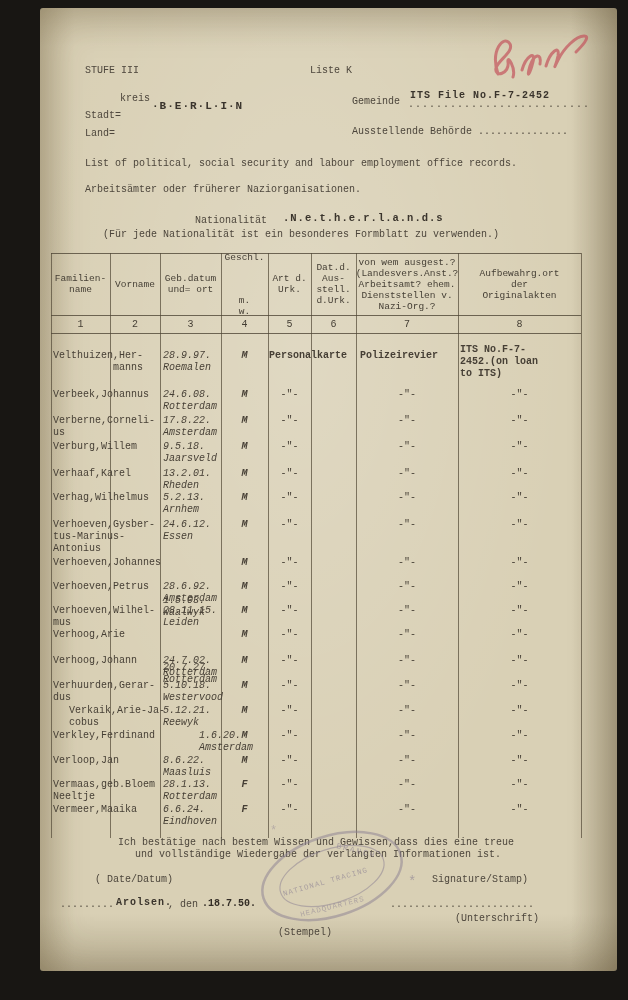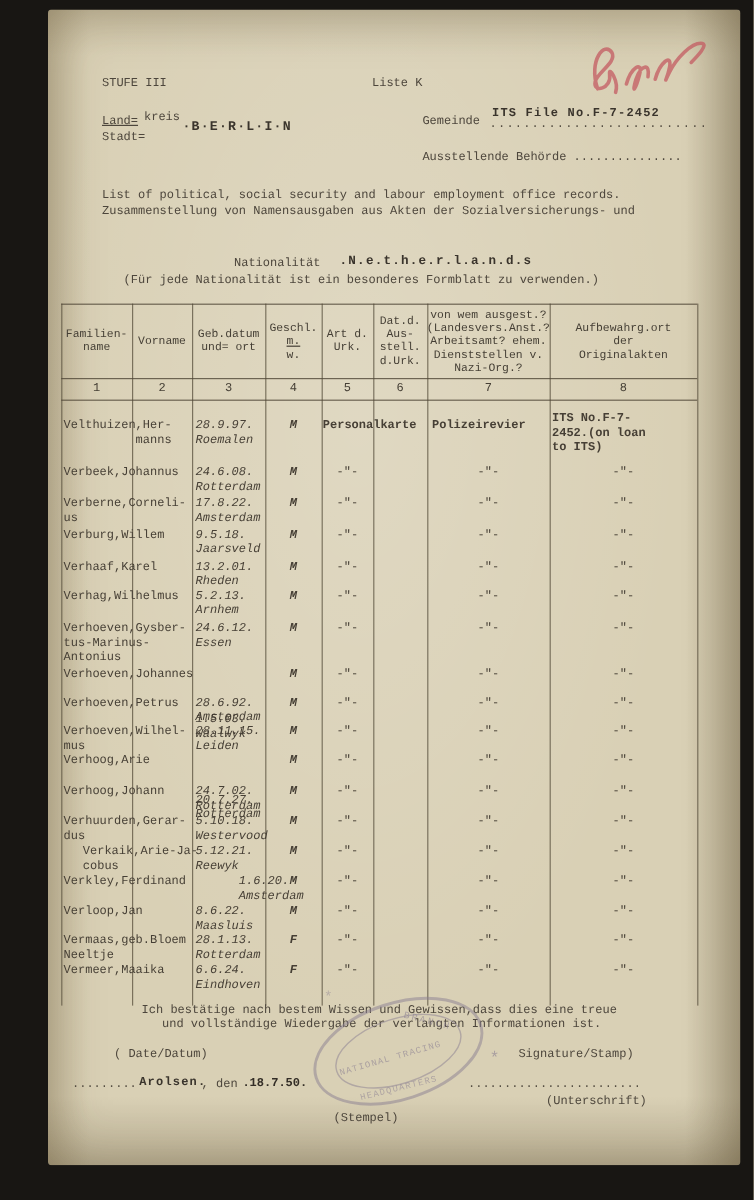--- a/index.html
+++ b/index.html
@@ -10,21 +10,21 @@
            radial-gradient(ellipse at 45% 35%, rgba(255,255,255,.18), rgba(0,0,0,0) 60%),
            linear-gradient(to right, rgba(120,100,60,.18) 0, rgba(0,0,0,0) 6%, rgba(0,0,0,0) 92%, rgba(90,75,45,.30) 100%),
            linear-gradient(to bottom, rgba(120,100,60,.12) 0, rgba(0,0,0,0) 4%, rgba(0,0,0,0) 94%, rgba(90,75,45,.22) 100%),
            #d9d0b5;
          box-shadow:inset 0 0 45px rgba(70,55,25,.35);
          border-radius:3px;}
   .tw{position:absolute;font-size:10px;line-height:12px;color:#4d463c;white-space:pre-line;}
   .dk{color:#37312a;font-style:italic;}
   .stamped{font-weight:bold;color:#2e2a24;letter-spacing:1px;color:#3a342c;}
   .bold{font-weight:bold;color:#332d26;}
-  .ul{text-decoration:underline;}
+  .ul{margin-top:32px;}
   .dots{color:#554e42;}
   .vline{position:absolute;width:1px;background:rgba(90,80,62,.75);}
   .hline{position:absolute;height:1px;background:rgba(80,71,55,.8);}
   .hcell{position:absolute;font-size:9.5px;line-height:11px;color:#453f35;text-align:center;
          white-space:pre-line;display:flex;flex-direction:column;justify-content:center;align-items:center;}
   .num{position:absolute;font-size:10px;color:#453f35;text-align:center;}
   .cell{position:absolute;font-size:10px;line-height:12px;color:#463f35;white-space:pre-line;}
   .ctr{text-align:center;}
 </style>
 </head>
@@ -47,21 +47,21 @@
   <span class="tw" style="left:45px;top:102px;">Stadt=</span>
   <span class="tw" style="left:80px;top:85px;">kreis</span>
   <span class="tw stamped" style="left:112px;top:92px;font-size:11px;">·B·E·R·L·I·N</span>
 
   <span class="tw" style="left:312px;top:88px;">Gemeinde</span>
   <span class="tw dots" style="left:368px;top:91px;letter-spacing:1px;">..........................</span>
   <span class="tw stamped" style="left:370px;top:82px;">ITS File No.F-7-2452</span>
   <span class="tw" style="left:312px;top:118px;">Ausstellende Behörde ...............</span>
 
   <span class="tw" style="left:45px;top:150px;">List of political, social security and labour employment office records.</span>
-  <span class="tw" style="left:45px;top:163px;">Zusammenstellung von Namensausgaben aus Akten der Sozialversicherungs- und</span>
+  <span class="tw" style="left:45px;top:176px;">Arbeitsämter oder früherer Naziorganisationen.</span>
 
   <span class="tw" style="left:155px;top:207px;">Nationalität</span>
   <span class="tw stamped" style="left:243px;top:204px;font-size:10.5px;">.N.e.t.h.e.r.l.a.n.d.s</span>
   <span class="tw" style="left:63px;top:221px;">(Für jede Nationalität ist ein besonderes Formblatt zu verwenden.)</span>
 
   <div id="table-layer">
       <div class="vline" style="left: 11px; top: 245px; height: 585px;"></div>
       <div class="vline" style="left: 70px; top: 245px; height: 585px;"></div>
       <div class="vline" style="left: 120px; top: 245px; height: 585px;"></div>
       <div class="vline" style="left: 181px; top: 245px; height: 585px;"></div>

